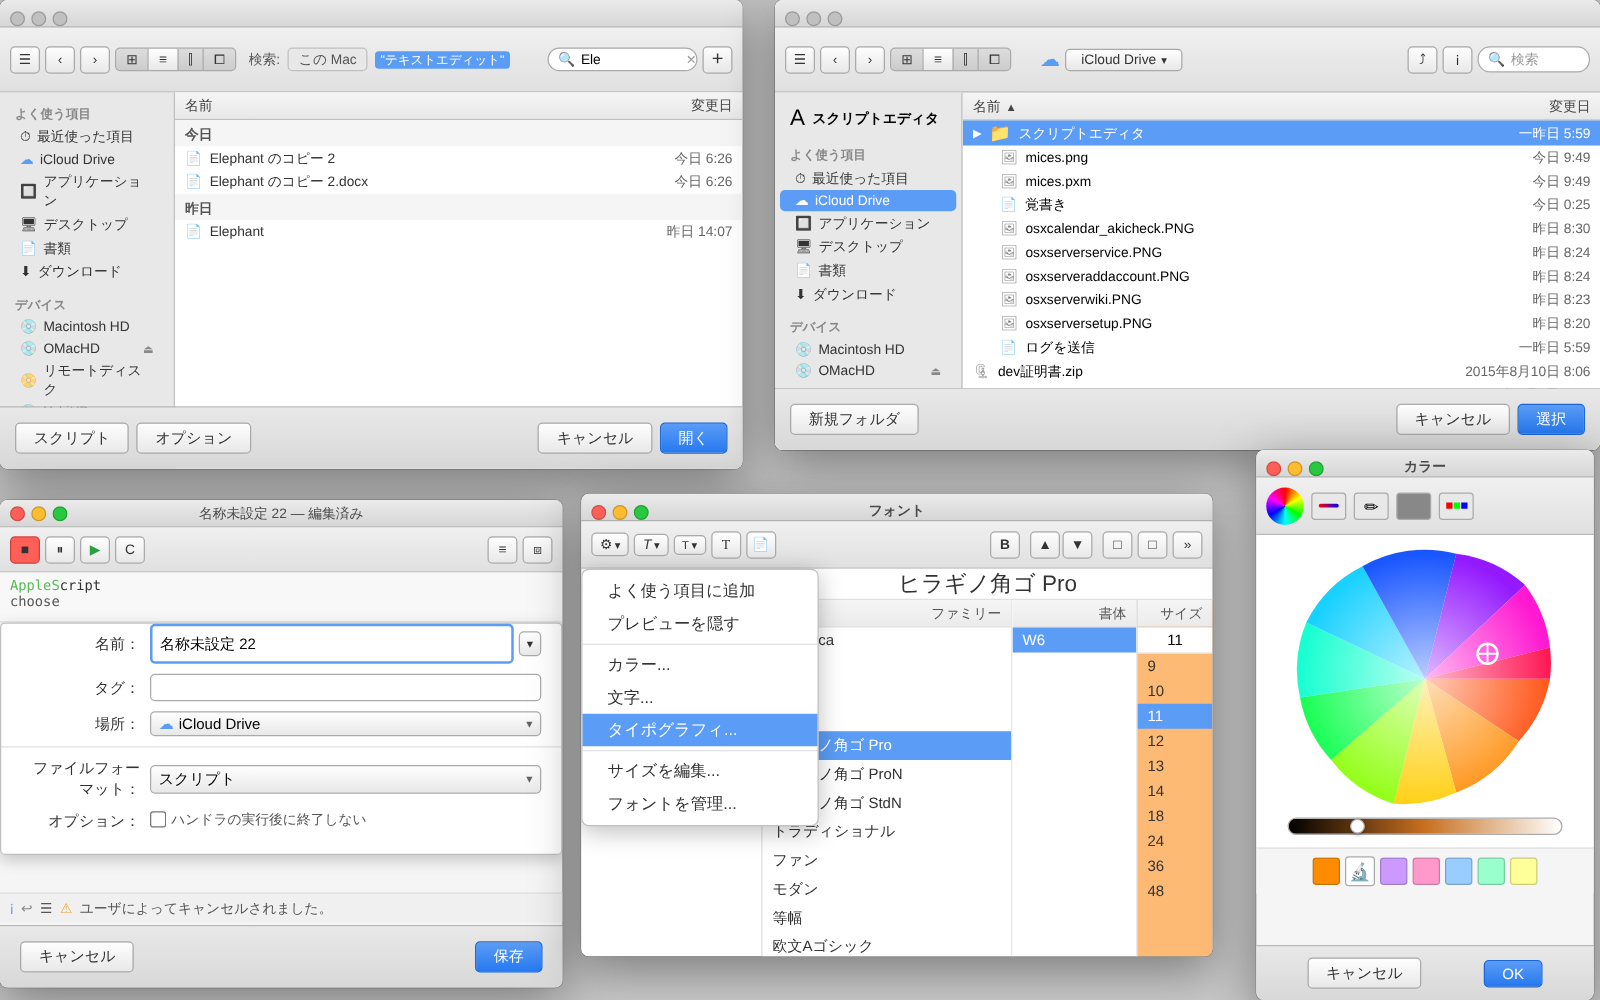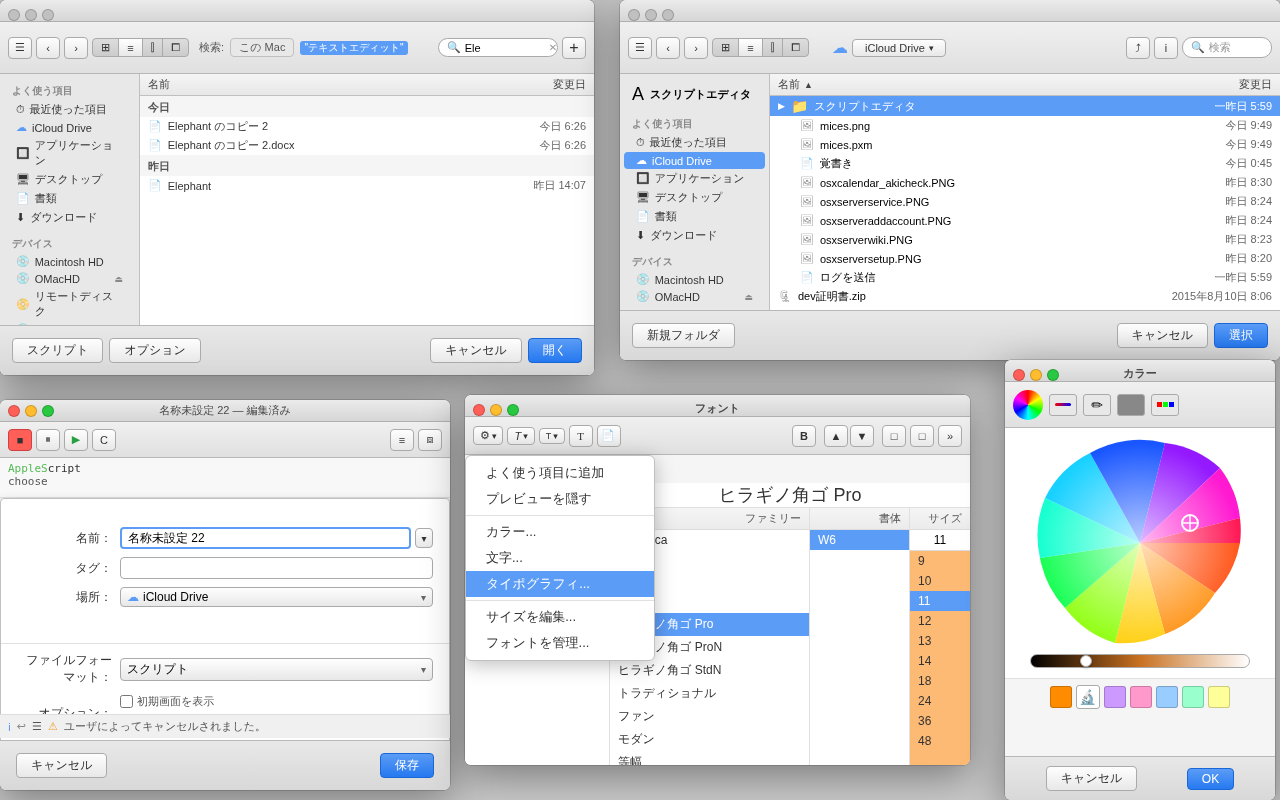--- a/index.html
+++ b/index.html
@@ -344,40 +344,40 @@
       background: linear-gradient(to bottom, #f0f0f0, #e0e0e0);
       border-bottom: 1px solid #b8b8b8;
       height: 36px;
       display: flex;
       align-items: center;
       padding: 0 8px;
       gap: 4px;
     }
 
     .win3-form {
-      padding: 28px 16px;
+      padding: 0 16px;
     }
 
     .form-row {
       display: flex;
       align-items: center;
       margin-bottom: 8px;
       gap: 8px;
     }
 
     .form-label {
       width: 95px;
       text-align: right;
       font-size: 12px;
       color: #333;
     }
 
     .form-input {
       flex: 1;
-      height: 22px;
+      height: 32px;
       border: 2px solid #5b9cf6;
       border-radius: 4px;
       padding: 0 6px;
       font-size: 12px;
       outline: none;
       background: white;
     }
 
     .form-input-plain {
       flex: 1;
@@ -462,21 +462,20 @@
     .font-sidebar {
       width: 145px;
       background: white;
       border-right: 1px solid #e0e0e0;
     }
 
     .font-content {
       flex: 1;
       display: flex;
       flex-direction: column;
-      margin-top: 28px;
     }
 
     .font-preview {
       height: 50px;
       background: white;
       border-bottom: 1px solid #e0e0e0;
       display: flex;
       align-items: center;
       justify-content: center;
       font-size: 18px;
@@ -892,21 +891,21 @@
         <span class="file-date">今日 9:49</span>
       </div>
       <div class="win2-file-item" style="padding-left:30px;">
         <span style="color:#888;">🖼</span>
         <span style="flex:1;">mices.pxm</span>
         <span class="file-date">今日 9:49</span>
       </div>
       <div class="win2-file-item" style="padding-left:30px;">
         <span style="color:#aaa;">📄</span>
         <span style="flex:1;">覚書き</span>
-        <span class="file-date">今日 0:45</span>
+        <span class="file-date">今日 0:25</span>
       </div>
       <div class="win2-file-item" style="padding-left:30px;">
         <span style="color:#888;">🖼</span>
         <span style="flex:1;">osxcalendar_akicheck.PNG</span>
         <span class="file-date">昨日 8:30</span>
       </div>
       <div class="win2-file-item" style="padding-left:30px;">
         <span style="color:#888;">🖼</span>
         <span style="flex:1;">osxserverservice.PNG</span>
         <span class="file-date">昨日 8:24</span>
@@ -1019,24 +1018,20 @@
       <div class="form-row">
         <span class="form-label">ファイルフォーマット：</span>
         <div style="flex:1; display:flex; align-items:center; background:linear-gradient(to bottom,#fefefe,#e8e8e8); border:1px solid #aaa; border-radius:4px; padding:2px 6px; font-size:12px; cursor:pointer; justify-content:space-between;">
           <span>スクリプト</span>
           <span style="font-size:10px; color:#666;">▾</span>
         </div>
       </div>
       <div class="form-row">
         <span class="form-label">オプション：</span>
         <div style="flex:1;">
-          <div class="checkbox-row">
-            <input type="checkbox" style="">
-            <span>初期画面を表示</span>
-          </div>
           <div class="checkbox-row">
             <input type="checkbox" style="">
             <span>ハンドラの実行後に終了しない</span>
           </div>
         </div>
       </div>
     </div>
   </div>
 
   <div class="win3-status">

